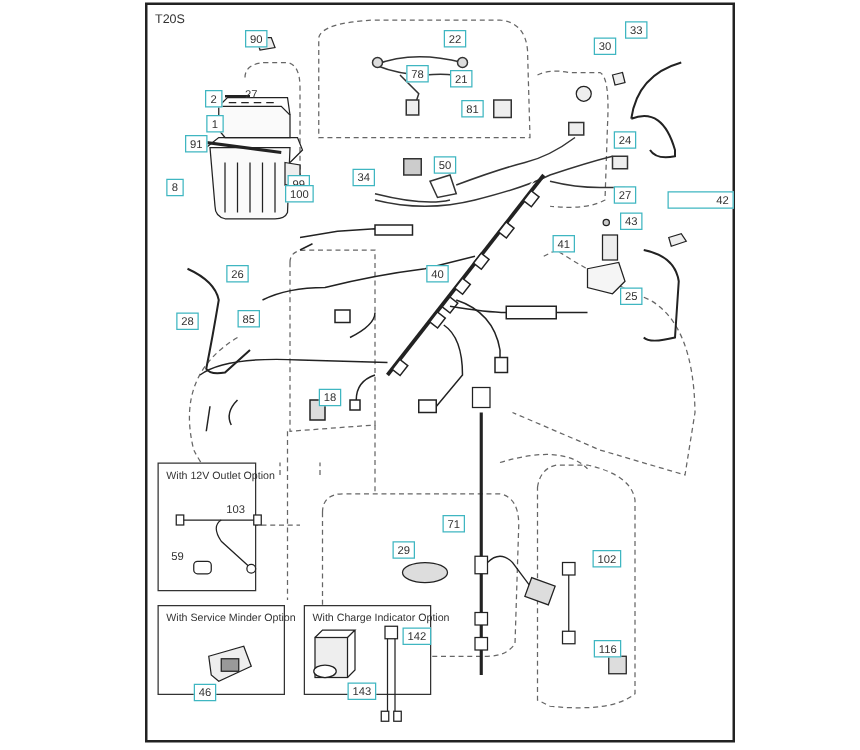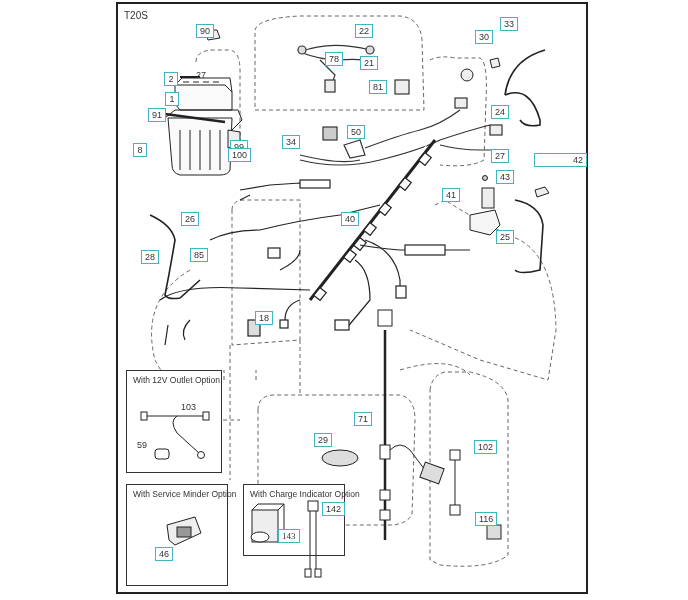--- a/index.html
+++ b/index.html
@@ -157,37 +157,37 @@
 <div class="callout" style="left:141px;top:250px;">28</div>
 <div class="callout" style="left:190px;top:248px;">85</div>
 <div class="callout" style="left:341px;top:212px;">40</div>
 <div class="callout" style="left:255px;top:311px;">18</div>
 
 <div class="callout" style="left:354px;top:412px;">71</div>
 <div class="callout" style="left:314px;top:433px;">29</div>
 <div class="callout" style="left:474px;top:440px;">102</div>
 <div class="callout" style="left:475px;top:512px;">116</div>
 
-<div class="inset" style="left:126px;top:370px;width:96px;height:103px;text-decoration:underline;">
+<div class="inset" style="left:126px;top:370px;width:79px;height:103px;text-decoration:underline;">
   <div class="inset-title">With 12V Outlet Option</div>
   <svg style="position:absolute;left:0;top:0;" width="102" height="103">
     <g fill="none" stroke="#222" stroke-width="1">
       <path d="M18,45 L78,45"></path>
       <rect x="14" y="41" width="6" height="8" fill="#fff"></rect>
       <rect x="76" y="41" width="6" height="8" fill="#fff"></rect>
       <path d="M50,45 Q42,50 50,62 L72,82"></path>
       <circle cx="74" cy="84" r="3.5" fill="#fff"></circle>
       <rect x="28" y="78" width="14" height="10" rx="3" fill="#fff"></rect>
     </g>
   </svg>
   <div class="plain" style="left:54px;top:31px;">103</div>
   <div class="plain" style="left:10px;top:69px;">59</div>
 </div>
 
-<div class="inset" style="left:126px;top:484px;width:102px;height:102px;">
+<div class="inset" style="left:126px;top:484px;width:102px;height:72px;">
   <div class="inset-title">With Service Minder Option</div>
   <svg style="position:absolute;left:0;top:0;" width="102" height="102">
     <g fill="none" stroke="#222" stroke-width="1">
       <path d="M40,40 L68,32 L74,48 L48,60 L42,55 Z" fill="#eee"></path>
       <rect x="50" y="42" width="14" height="10" fill="#999"></rect>
     </g>
   </svg>
   <div class="callout" style="left:28px;top:62px;">46</div>
 </div>
 
@@ -198,14 +198,14 @@
       <rect x="8" y="25" width="26" height="32" fill="#eee"></rect>
       <path d="M8,25 L14,19 L40,19 L34,25 M40,19 L40,51 L34,57"></path>
       <ellipse cx="16" cy="52" rx="9" ry="5" fill="#fff"></ellipse>
       <path d="M66,20 L66,84 M72,20 L72,84"></path>
       <rect x="64" y="16" width="10" height="10" fill="#fff"></rect>
       <rect x="61" y="84" width="6" height="8" fill="#fff"></rect>
       <rect x="71" y="84" width="6" height="8" fill="#fff"></rect>
     </g>
   </svg>
   <div class="callout" style="left:78px;top:17px;">142</div>
-  <div class="callout" style="left:34px;top:44px;font-family:Liberation Serif, serif;">143</div>
+  <div class="callout" style="left:34px;top:61px;">143</div>
 </div>
 
 </body></html>

